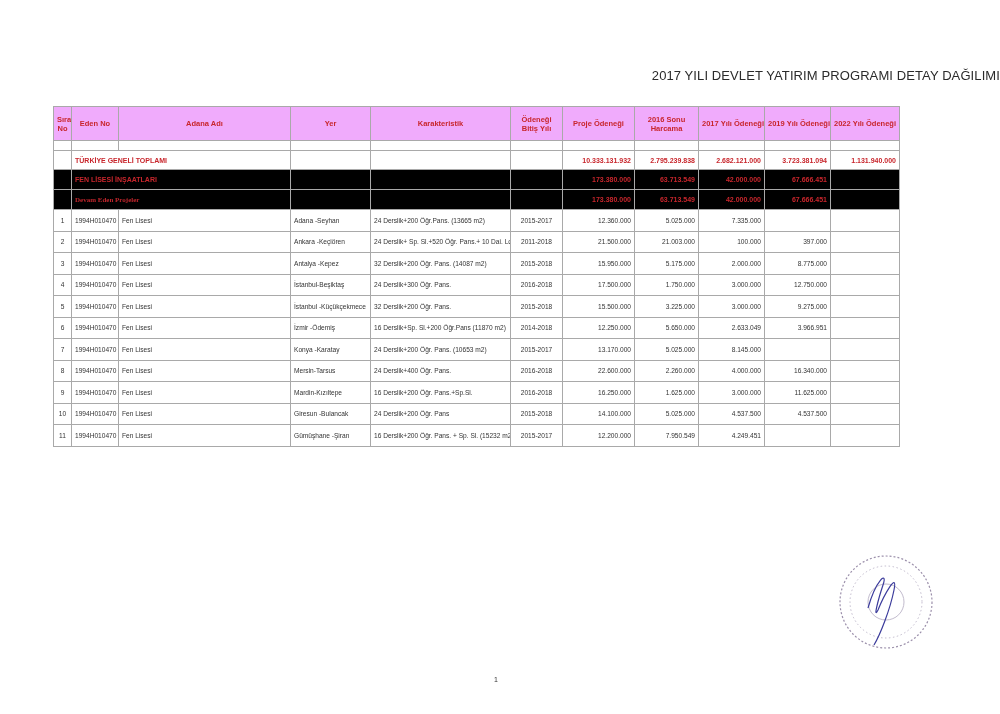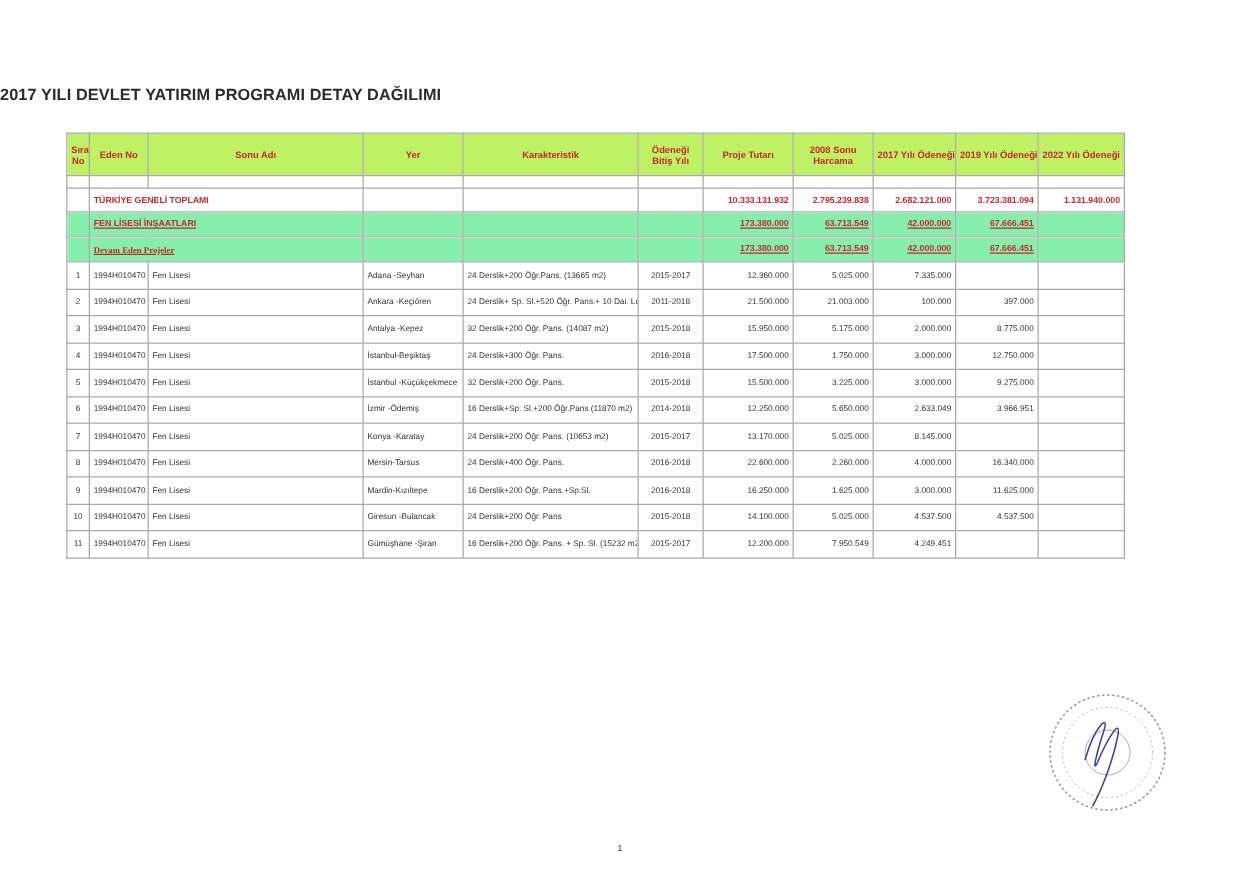--- a/index.html
+++ b/index.html
@@ -1,29 +1,29 @@
 <!DOCTYPE html>
 <html><head>
 <meta charset="utf-8">
 <style>
   html, body { margin:0; padding:0; }
   body { width:1000px; height:714px; background:#ffffff; position:relative; overflow:hidden;
          font-family:"Liberation Sans", sans-serif; color:#222; }
-  .title { position:absolute; left:0; width:1000px; top:68px; text-align:left;
-           font-weight:bold; font-size:13px; color:#2b2b2b; letter-spacing:0.1px; }
+  .title { position:absolute; left:0; width:1000px; top:68px; text-align:right;
+           font-weight:normal; font-size:13px; color:#2b2b2b; letter-spacing:0.1px; }
   table.grid { position:absolute; left:53px; top:106px; border-collapse:collapse;
                table-layout:fixed; width:846px; }
   table.grid td, table.grid th { border:1px solid #a9a9a9; padding:0 3px; overflow:hidden;
                white-space:nowrap; font-size:7px; }
-  table.grid th { background:#bef264; color:#c8262c; font-weight:bold; font-size:7.5px;
+  table.grid th { background:#f0abfc; color:#c8262c; font-weight:bold; font-size:7.5px;
                text-align:center; line-height:9px; height:33px; }
   tr.spacer td { height:9px; background:#fff; }
   tr.sum td { height:18px; }
   tr.total td { background:#ffffff; }
-  tr.group td { background:#86efac;text-decoration:underline; }
+  tr.group td { background:#000000; }
   .red { color:#c8262c; font-weight:bold; font-size:7.5px; }
   .serifred { color:#c0262c; font-weight:bold; font-family:"Liberation Serif", serif; font-size:8.5px; }
   .num { text-align:right; }
   .ctr { text-align:center; }
   tr.data td { height:20.5px; color:#333; font-size:6.6px; background:#fff; }
   .pagenum { position:absolute; left:494px; top:676px; font-size:7px; color:#333; }
   .stamp { position:absolute; left:828px; top:540px; width:120px; height:120px; }
 </style>
 </head>
 <body>
@@ -41,26 +41,26 @@
       <col style="width:72px">
       <col style="width:64px">
     <col style="width:66px">
       <col style="width:66px">
       <col style="width:69px">
   </colgroup>
   <thead>
     <tr>
       <th style="white-space:normal">Sıra No</th>
       <th>Eden No</th>
-      <th>Sonu Adı</th>
+      <th>Adana Adı</th>
       <th>Yer</th>
       <th>Karakteristik</th>
       <th style="white-space:normal">Ödeneği Bitiş Yılı</th>
-      <th>Proje Tutarı</th>
-      <th style="white-space:normal">2008 Sonu Harcama</th>
+      <th>Proje Ödeneği</th>
+      <th style="white-space:normal">2016 Sonu Harcama</th>
       <th>2017 Yılı Ödeneği</th>
       <th>2019 Yılı Ödeneği</th>
       <th>2022 Yılı Ödeneği</th>
     </tr>
   </thead>
   <tbody>
     <tr class="spacer">
       <td></td>
         <td></td>
         <td></td>

